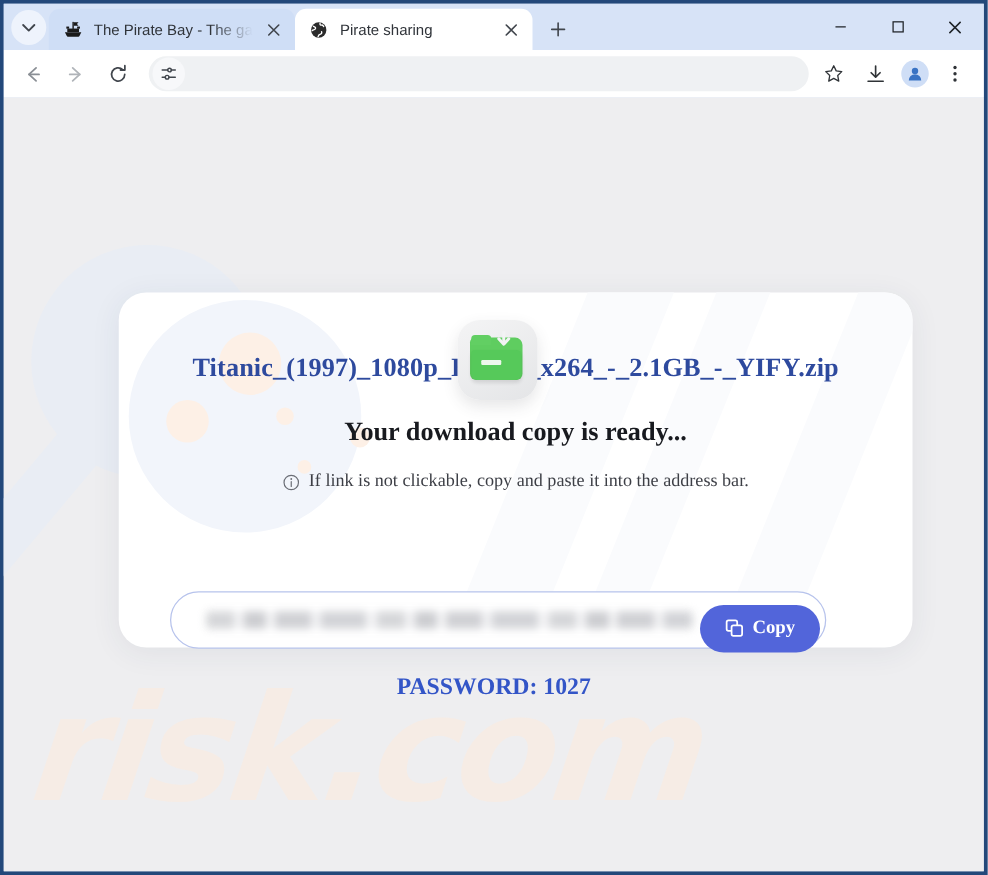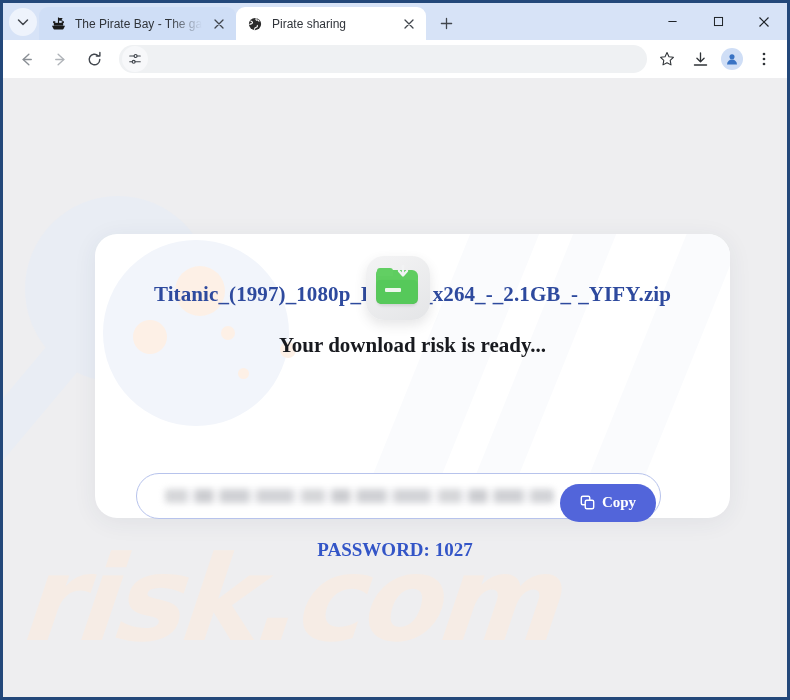--- a/index.html
+++ b/index.html
@@ -591,21 +591,31 @@
       <div class="card-bg-circle c3"></div>
       <div class="card-bg-circle c4"></div>
       <div class="card-bg-circle c5"></div>
       <div class="card-bg-circle c6"></div>
       <div class="card-stripe s1"></div>
       <div class="card-stripe s2"></div>
       <div class="card-stripe s3"></div>
 
       <div class="card-inner">
         <div class="file-name">Titanic_(1997)_1080p_HDTV_x264_-_2.1GB_-_YIFY.zip</div>
-        <div class="headline">Your download risk is ready...</div>
+        <div class="headline">Your download copy is ready...</div>
+        <div class="note-row">
+          <span>
+            <svg width="14" height="14" viewBox="0 0 16 16" style="display:block">
+              <circle cx="8" cy="8" r="6.6" fill="none" stroke="#6b6e76" stroke-width="1.1"></circle>
+              <circle cx="8" cy="4.8" r="0.85" fill="#6b6e76"></circle>
+              <path d="M8 7.2 V11.6" stroke="#6b6e76" stroke-width="1.1" stroke-linecap="round"></path>
+            </svg>
+          </span>
+          <span class="note-text">If link is not clickable, copy and paste it into the address bar.</span>
+        </div>
       </div>
     </div>
 
     <div class="folder-badge">
       <div class="folder-glyph">
         <div class="fg-back"></div>
         <div class="fg-tab"></div>
         <svg class="fg-arrow" viewBox="0 0 12 15">
           <path d="M6 0 V9" stroke="#f2f3f4" stroke-width="2.4" stroke-linecap="round"></path>
           <path d="M2 6 L6 10.4 L10 6" fill="none" stroke="#f2f3f4" stroke-width="2.4" stroke-linecap="round" stroke-linejoin="round"></path>

